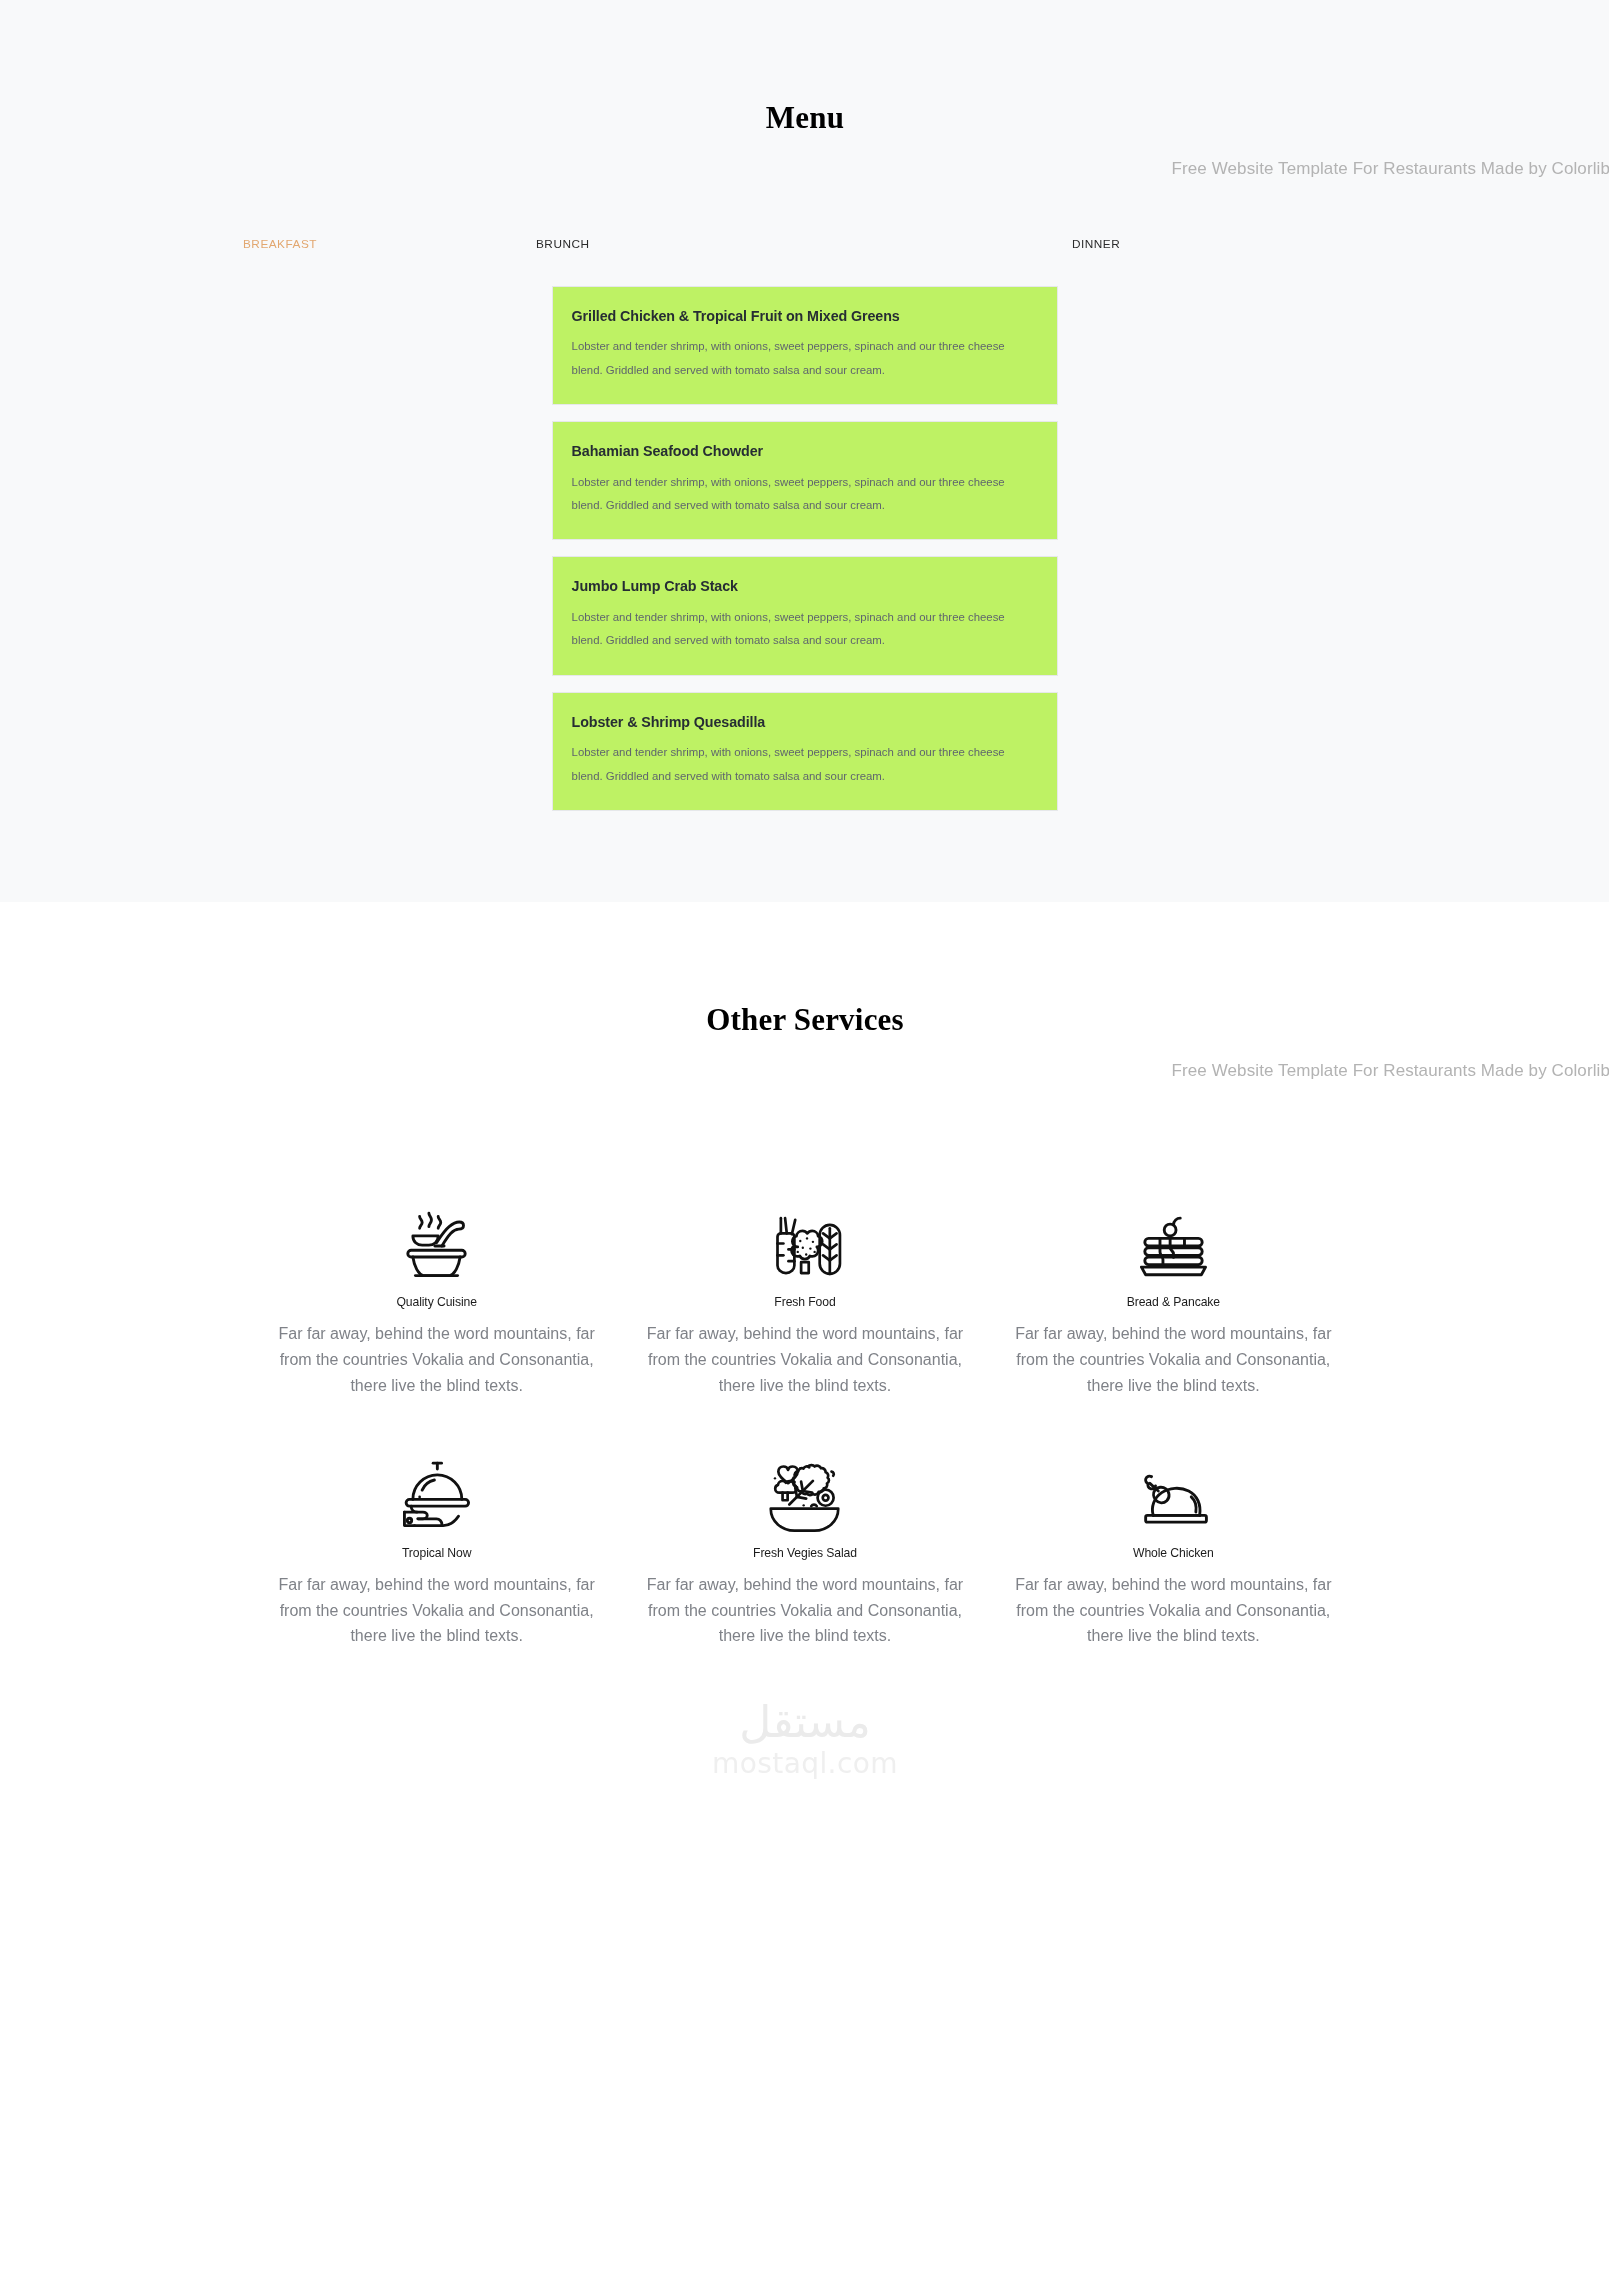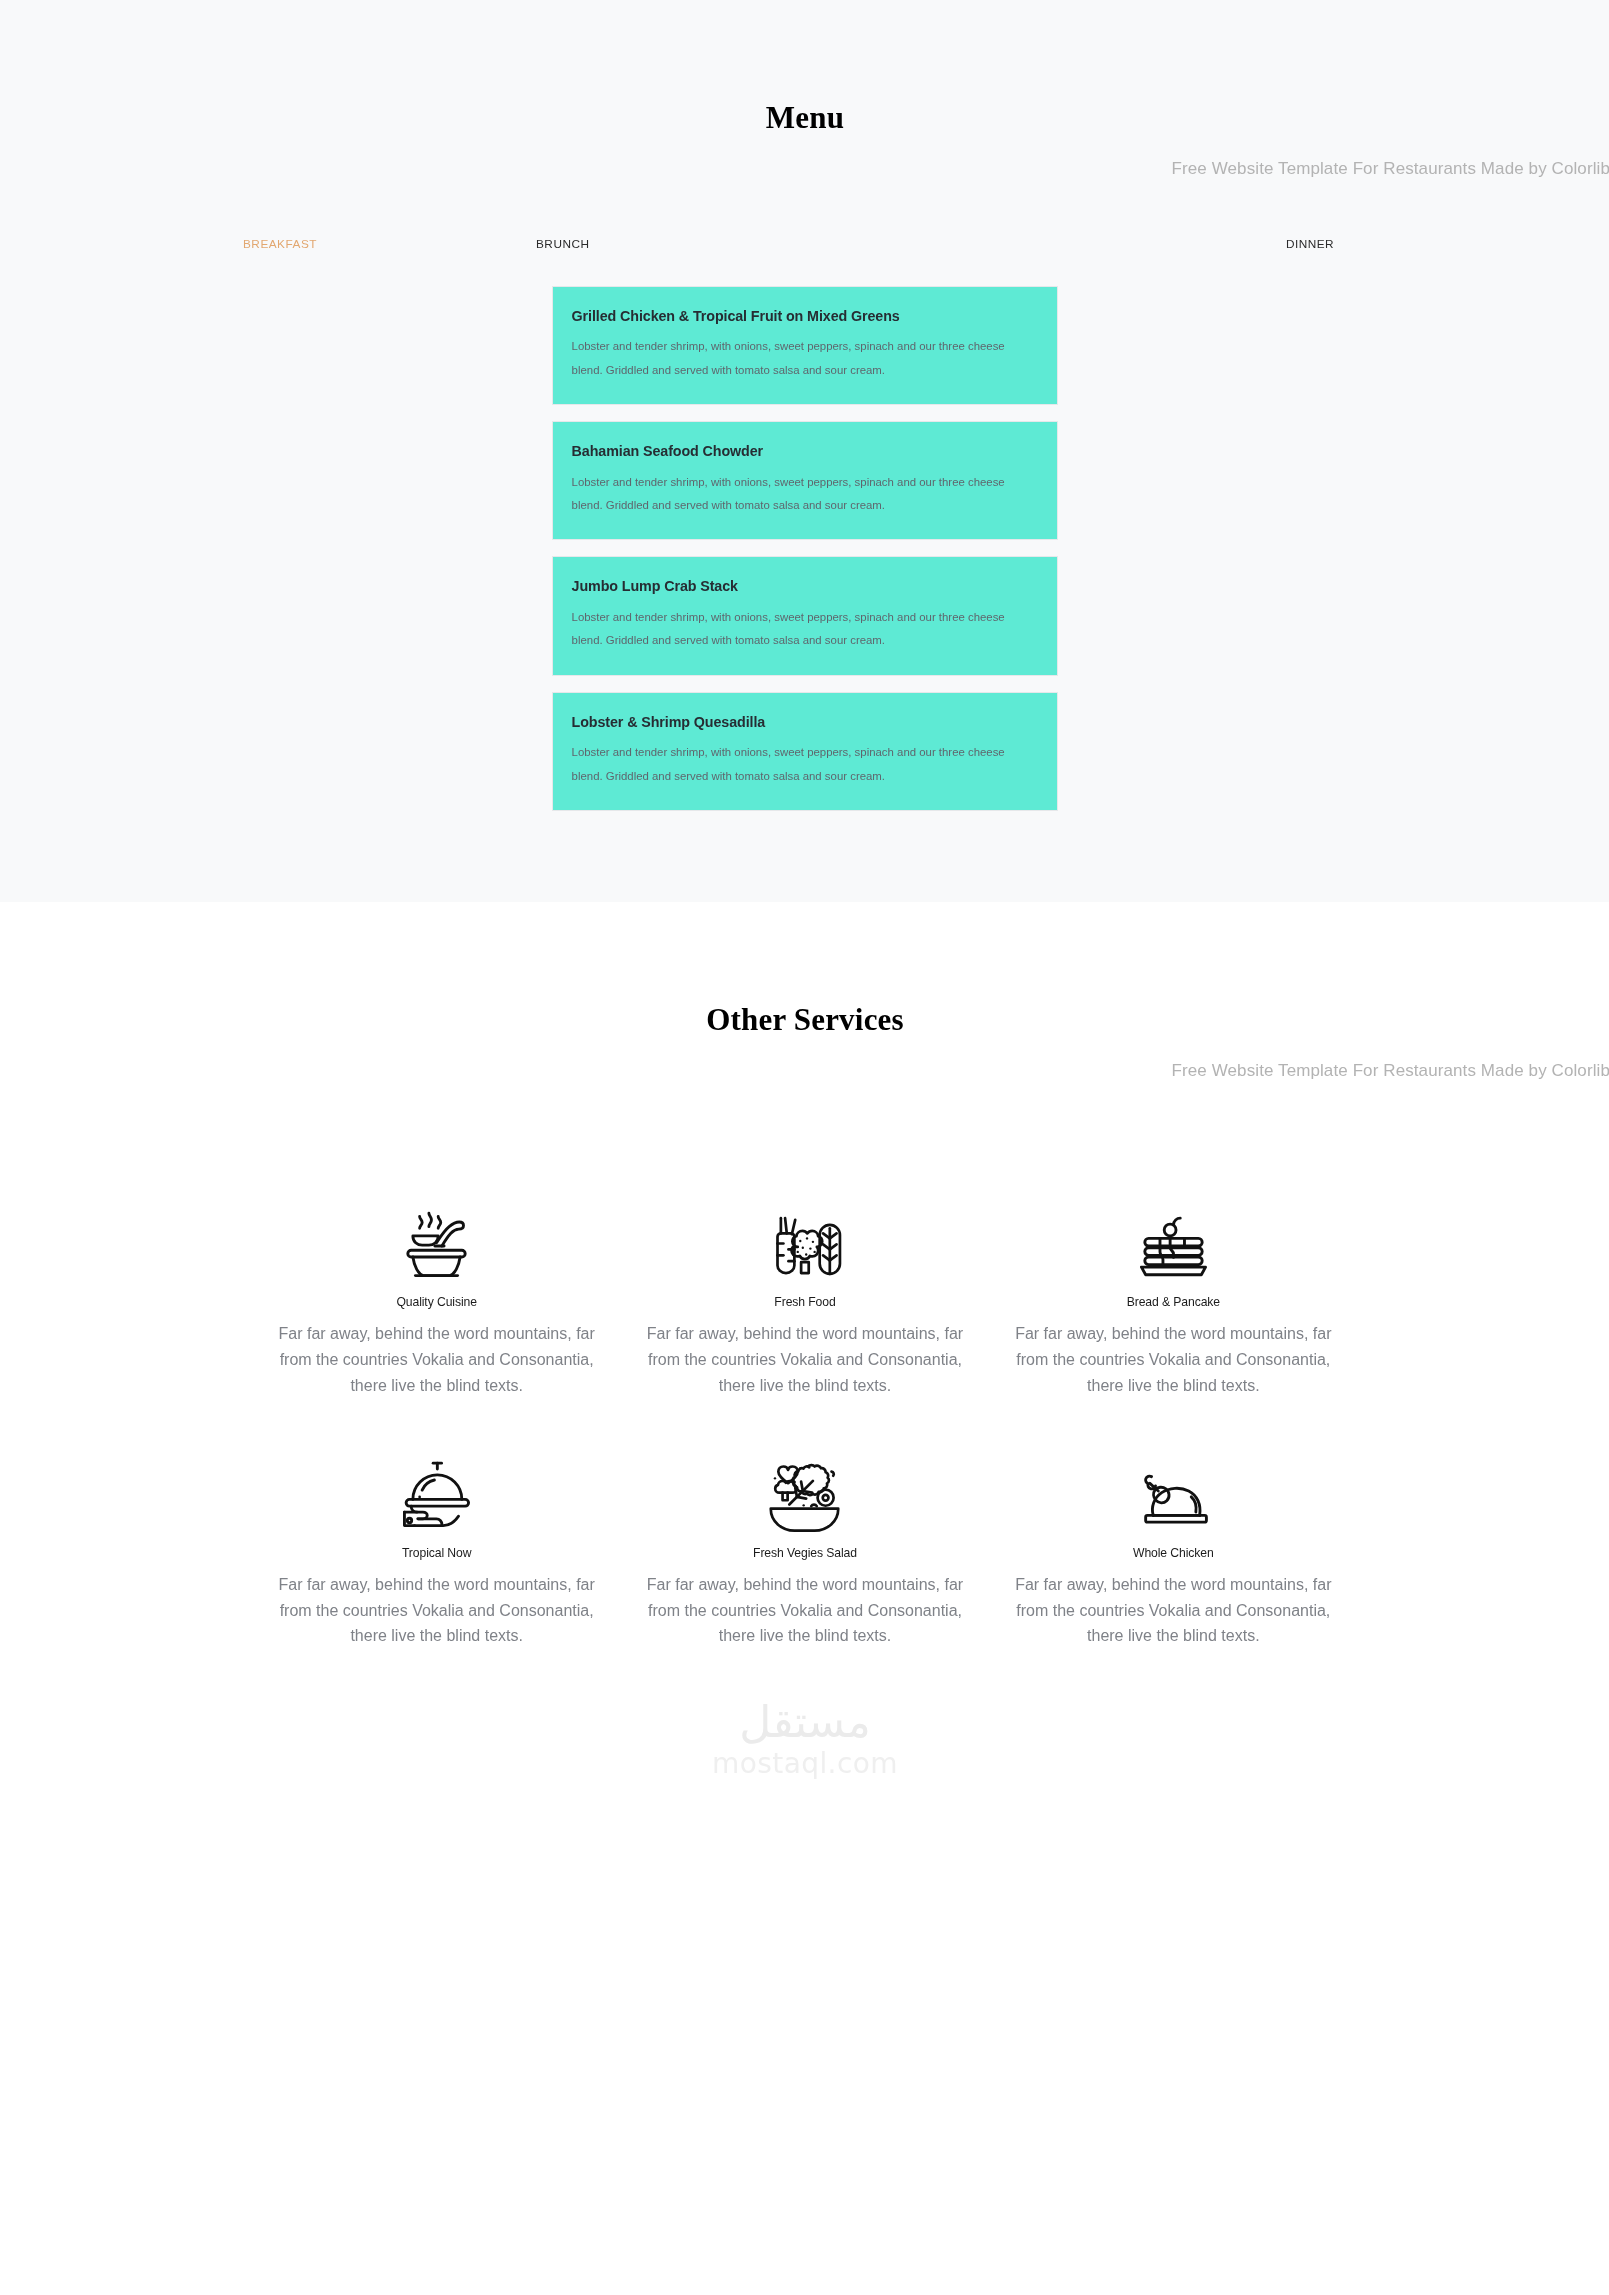--- a/index.html
+++ b/index.html
@@ -53,31 +53,31 @@
     letter-spacing: 0.5px;
     text-transform: uppercase;
     color: #2b2b2b;
     cursor: pointer;
     white-space: nowrap;
   }
   .tab-item.is-active { color: #e2a76f; }
 
   .tab-slot-1 { width: 536px; padding-left: 243px; }
   .tab-slot-2 { width: 536px; text-align: left; }
-  .tab-slot-3 { width: 537px; text-align: center; padding-right: 61px; }
+  .tab-slot-3 { width: 537px; padding-right: 61px; }
 
   
   .menu-list {
     width: 506px;
     margin: 0 auto;
     margin-top: 35px;
   }
   .menu-card {
     border: 0.8px solid #e6e8ea;
-    background: #5eead4;
+    background: #bef264;
     padding: 20px 20px 22px 18.6px;
     margin-bottom: 16px;
   }
   .menu-card:last-child { margin-bottom: 0; }
 
   .menu-card-title {
     font-family: "Liberation Sans", sans-serif;
     font-weight: 700;
     font-size: 14.3px;
     color: #262d33;

